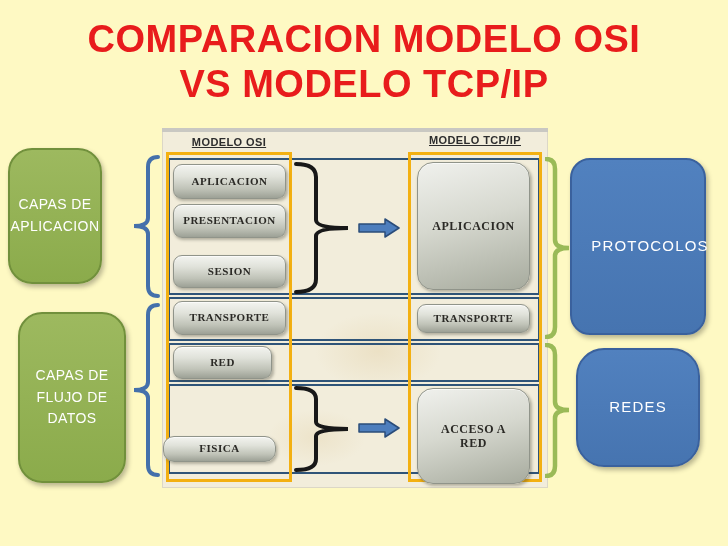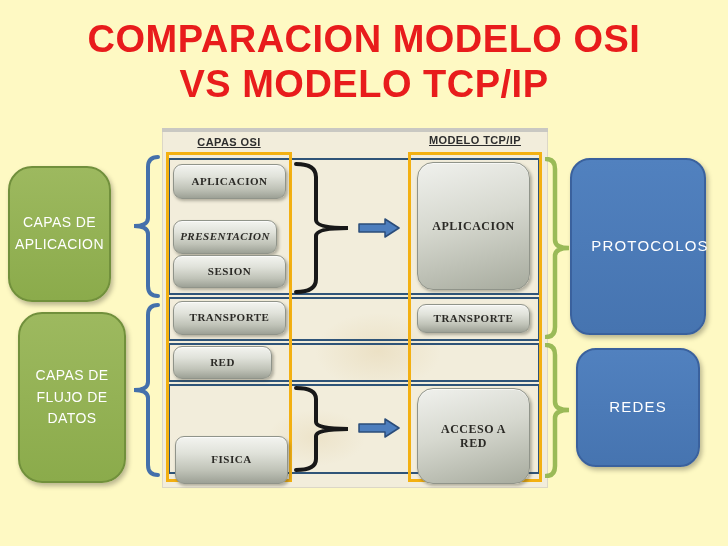--- a/index.html
+++ b/index.html
@@ -42,50 +42,50 @@
 </head>
 <body>
 
 <div class="slide">
 
   <div class="title">
     <div>COMPARACION MODELO OSI</div>
     <div>VS MODELO TCP/IP</div>
   </div>
 
-  <div class="sidebox green" style="left:8px;top:166px;width:103px;height:136px;">CAPAS DE APLICACION</div>
+  <div class="sidebox green" style="left:8px;top:148px;width:94px;height:136px;">CAPAS DE APLICACION</div>
   <div class="sidebox green" style="left:18px;top:312px;width:108px;height:171px;">CAPAS DE FLUJO DE DATOS</div>
 
   <svg class="abs" style="left:132px;top:155px" width="28" height="143">
     <path d="M26,2 Q16,2 16,12 L16,63 Q16,71 2,71 Q16,71 16,79 L16,131 Q16,141 26,141" fill="none" stroke="#4470ab" stroke-width="4" stroke-linecap="round"></path>
   </svg>
   <svg class="abs" style="left:132px;top:303px" width="28" height="174">
     <path d="M26,2 Q16,2 16,12 L16,79 Q16,87 2,87 Q16,87 16,95 L16,162 Q16,172 26,172" fill="none" stroke="#4470ab" stroke-width="4" stroke-linecap="round"></path>
   </svg>
 
   <div class="panel">
     <div class="topstrip"></div>
 
-    <div class="col-header" style="left:4px;top:8px;width:126px;">CAPAS OSI</div>
+    <div class="col-header" style="left:4px;top:8px;width:126px;">MODELO OSI</div>
     <div class="col-header" style="left:246px;top:6px;width:134px;">MODELO TCP/IP</div>
 
     <div class="frame-navy" style="left:6px;top:30px;width:372px;height:137px;"></div>
     <div class="frame-navy" style="left:6px;top:169px;width:372px;height:44px;"></div>
     <div class="frame-navy" style="left:6px;top:215px;width:372px;height:39px;"></div>
     <div class="frame-navy" style="left:6px;top:256px;width:372px;height:90px;"></div>
 
     <div class="frame-orange" style="left:4px;top:24px;width:126px;height:330px;"></div>
     <div class="frame-orange" style="left:246px;top:24px;width:134px;height:330px;"></div>
 
     <div class="gbtn" style="left:11px;top:36px;width:113px;height:35px;">APLICACION</div>
-    <div class="gbtn" style="left:11px;top:92px;width:104px;height:34px;font-style:italic;">PRESENTACION</div>
+    <div class="gbtn" style="left:11px;top:76px;width:113px;height:34px;">PRESENTACION</div>
     <div class="gbtn" style="left:11px;top:127px;width:113px;height:33px;">SESION</div>
     <div class="gbtn" style="left:11px;top:173px;width:113px;height:34px;">TRANSPORTE</div>
     <div class="gbtn" style="left:11px;top:218px;width:99px;height:33px;">RED</div>
-    <div class="gbtn" style="left:13px;top:308px;width:113px;height:48px;">FISICA</div>
+    <div class="gbtn" style="left:1px;top:308px;width:113px;height:26px;border-radius:11px;">FISICA</div>
 
     <div class="gbtn gbig" style="left:255px;top:34px;width:113px;height:128px;">APLICACION</div>
     <div class="gbtn" style="left:255px;top:176px;width:113px;height:29px;">TRANSPORTE</div>
     <div class="gbtn gbig" style="left:255px;top:260px;width:113px;height:96px;">ACCESO A RED</div>
 
     <svg class="abs" style="left:130px;top:33px" width="58" height="136">
       <path d="M4,3 Q24,3 24,16 L24,59 Q24,67 56,67 Q24,67 24,75 L24,118 Q24,131 4,131" fill="none" stroke="#181818" stroke-width="4" stroke-linecap="round"></path>
     </svg>
     <svg class="abs" style="left:130px;top:257px" width="58" height="90">
       <path d="M4,3 Q24,3 24,14 L24,37 Q24,44 56,44 Q24,44 24,51 L24,74 Q24,85 4,85" fill="none" stroke="#181818" stroke-width="4" stroke-linecap="round"></path>
@@ -100,15 +100,15 @@
   </div>
 
   <svg class="abs" style="left:545px;top:157px" width="26" height="182">
     <path d="M1,2 Q10,2 10,12 L10,83 Q10,91 24,91 Q10,91 10,99 L10,170 Q10,180 1,180" fill="none" stroke="#9aba57" stroke-width="4.5" stroke-linecap="round"></path>
   </svg>
   <svg class="abs" style="left:545px;top:343px" width="26" height="135">
     <path d="M1,2 Q10,2 10,12 L10,59 Q10,67 24,67 Q10,67 10,75 L10,123 Q10,133 1,133" fill="none" stroke="#9aba57" stroke-width="4.5" stroke-linecap="round"></path>
   </svg>
 
   <div class="sidebox blue" style="left:570px;top:158px;width:136px;height:177px;padding-left:32px;">PROTOCOLOS</div>
-  <div class="sidebox blue" style="left:576px;top:348px;width:124px;height:119px;">REDES</div>
+  <div class="sidebox blue" style="left:576px;top:348px;width:124px;height:119px;border-radius:28px;">REDES</div>
 
 </div>
 
 </body></html>

